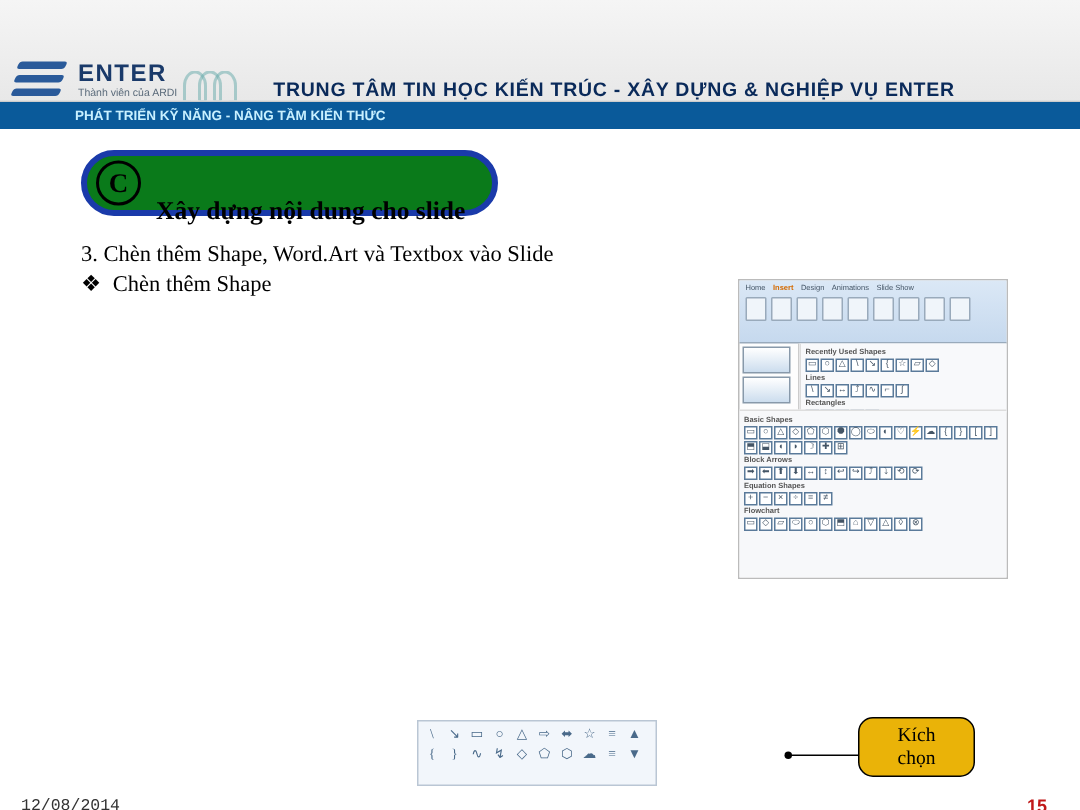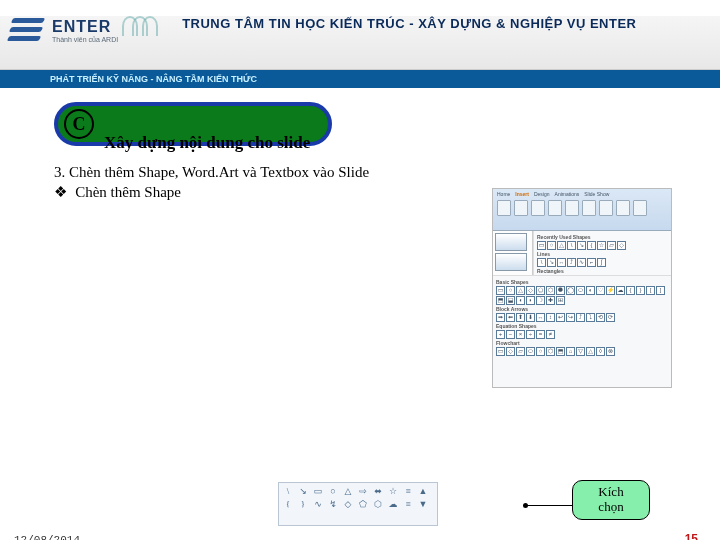--- a/index.html
+++ b/index.html
@@ -1,18 +1,18 @@
 <!DOCTYPE html>
 <html><head>
 <meta charset="utf-8">
 <style>
   * { margin: 0; padding: 0; box-sizing: border-box; }
   body { width: 720px; height: 540px; font-family: "Times New Roman", serif; background: #fff; position: relative; overflow: hidden; }
   
-  .header { height: 54px; background: linear-gradient(#f5f5f5, #e8e8e8); border-bottom: 1px solid #ccc; display: flex; align-items: flex-start; padding: 0 10px; margin-top: 16px; }
+  .header { height: 68px; background: linear-gradient(#f5f5f5, #e8e8e8); border-bottom: 1px solid #ccc; display: flex; align-items: flex-end; padding: 0 10px; }
   .logo { display: flex; align-items: center; gap: 6px; }
   .logo-icon { width: 36px; height: 28px; position: relative; }
   .logo-stripe { position: absolute; width: 32px; height: 5px; background: #2a5a9a; transform: skewX(-25deg); border-radius: 2px; }
   .logo-stripe:nth-child(1){ top: 2px; left: 2px; }
   .logo-stripe:nth-child(2){ top: 11px; left: 0; }
   .logo-stripe:nth-child(3){ top: 20px; left: -2px; }
   .logo-text { display: flex; flex-direction: column; }
   .logo-name { font-family: Arial, sans-serif; font-weight: 700; color: #1a3a6a; font-size: 16px; letter-spacing: 1px; }
   .logo-sub { font-family: Arial, sans-serif; color: #5a6a7a; font-size: 7px; }
   .header-circles { margin-left: 10px; display: flex; gap: -4px; }
@@ -46,21 +46,21 @@
   .ss-shape-row { display: flex; gap: 1px; flex-wrap: wrap; }
   .ss-shape { width: 9px; height: 9px; border: 1px solid #5a7a9a; background: #fff; font-size: 6px; text-align: center; line-height: 7px; color: #456; }
   .ss-lower { position: absolute; left: 0; right: 0; bottom: 0; height: 112px; background: #f7f8fa; border-top: 1px solid #ddd; padding: 2px 3px; overflow: hidden; }
   
   .lower-block { position: absolute; left: 54px; bottom: 46px; width: 620px; }
   .lower-text { font-size: 15px; line-height: 1.35; max-width: 410px; }
   
   .shape-strip { position: absolute; left: 278px; bottom: 30px; width: 160px; height: 44px; border: 1px solid #bac6d4; background: #f2f6fb; display: flex; flex-wrap: wrap; align-content: flex-start; padding: 2px; gap: 1px; }
   .shape-strip .sh { width: 14px; height: 12px; font-size: 9px; text-align: center; line-height: 12px; color: #4a6a8a; }
   
-  .callout { position: absolute; right: 70px; bottom: 36px; width: 78px; height: 40px; border: 1px solid #000; border-radius: 10px; background: #86efac; display: flex; align-items: center; justify-content: center; font-size: 13px; line-height: 1.15; text-align: center; }
+  .callout { position: absolute; right: 70px; bottom: 36px; width: 78px; height: 40px; border: 1px solid #000; border-radius: 10px; background: #eab308; display: flex; align-items: center; justify-content: center; font-size: 13px; line-height: 1.15; text-align: center; }
   .callout-line { position: absolute; right: 146px; bottom: 50px; width: 48px; height: 1px; background: #000; }
   .callout-line::before { content:""; position: absolute; left: -3px; top: -2px; width: 5px; height: 5px; background: #000; border-radius: 50%; }
   
   .footer-date { position: absolute; left: 14px; bottom: 10px; font-family: Liberation Mono, monospace; font-size: 11px; color: #333; }
   .footer-page { position: absolute; right: 22px; bottom: 10px; font-family: Arial, sans-serif; font-size: 12px; color: #c01818; font-weight: 700; margin-left: 12px; }
 </style>
 </head>
 <body>
 
 <div class="header">

